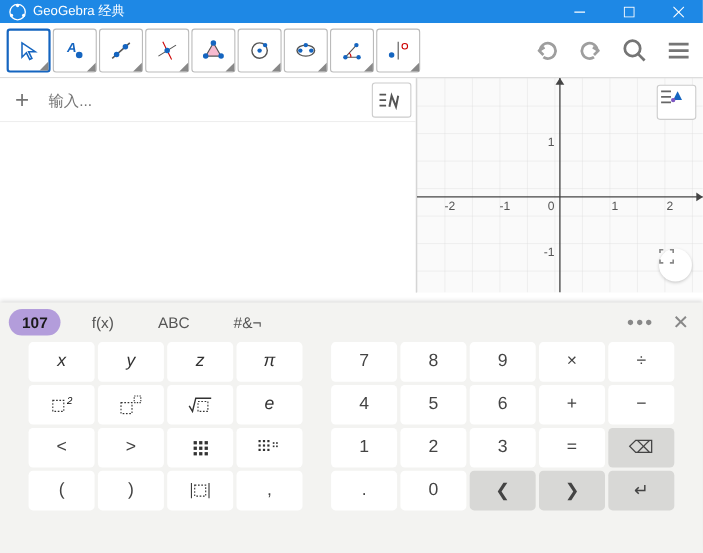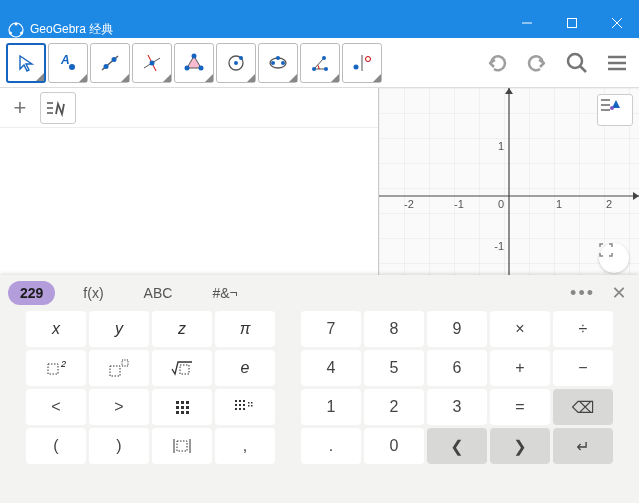--- a/index.html
+++ b/index.html
@@ -1,17 +1,17 @@
 <!DOCTYPE html>
 <html><head>
 <meta charset="utf-8">
 <style>
 * { margin: 0; padding: 0; box-sizing: border-box; font-family: Arial, sans-serif; }
 body { width: 639px; height: 503px; background: #fff; overflow: hidden; position: relative; }
-.titlebar { height: 38px; background: #1E88E5; display: flex; align-items: flex-end; color: #fff; font-size: 12px; }
+.titlebar { height: 21px; background: #1E88E5; display: flex; align-items: center; color: #fff; font-size: 12px; }
 .titlebar-icon { width: 16px; height: 16px; margin: 0 6px 0 8px; }
 .titlebar-title { flex: 1; }
 .win-btn { width: 45px; height: 30px; display: flex; align-items: center; justify-content: center; cursor: pointer; }
 .toolbar { height: 50px; background: #fff; display: flex; align-items: center; padding: 0 6px; gap: 2px; border-bottom: 1px solid #ddd; }
 .tool-btn { width: 40px; height: 40px; border: 1px solid #bbb; border-radius: 3px; background: #fff; display: flex; align-items: center; justify-content: center; position: relative; cursor: pointer; }
 .tool-btn.active { border: 2px solid #1565C0; }
 .tool-drop { position: absolute; bottom: 0; right: 0; width: 0; height: 0; border-style: solid; border-width: 0 0 8px 8px; border-color: transparent transparent #888 transparent; }
 .toolbar-right { margin-left: auto; display: flex; align-items: center; gap: 8px; }
 .act-btn { width: 32px; height: 32px; display: flex; align-items: center; justify-content: center; cursor: pointer; color: #757575; }
 .main { display: flex; height: 195px; }
@@ -168,20 +168,21 @@
           <line x1="4" y1="19" x2="22" y2="19" stroke="#757575" stroke-width="2.5"></line>
         </svg>
       </div>
   </div>
 </div>
 
 <div class="main">
   <div class="algebra">
     <div class="input-row">
       <div class="plus-btn">+</div>
+      <input class="input-field" placeholder="输入..." style="">
       <div class="sym-btn">
           <svg width="28" height="20">
             <line x1="3" y1="5" x2="9" y2="5" stroke="#555" stroke-width="1.5"></line>
             <line x1="3" y1="10" x2="9" y2="10" stroke="#555" stroke-width="1.5"></line>
             <line x1="3" y1="15" x2="9" y2="15" stroke="#555" stroke-width="1.5"></line>
             <path d="M12 16 L14 6 L18 16 L20 6" fill="none" stroke="#555" stroke-width="1.8"></path>
           </svg>
         </div>
     </div>
   </div>
@@ -217,21 +218,21 @@
     <div class="fs-btn">
         <svg width="14" height="14">
           <path d="M1 4 L1 1 L4 1 M10 1 L13 1 L13 4 M13 10 L13 13 L10 13 M4 13 L1 13 L1 10" fill="none" stroke="#888" stroke-width="1.5"></path>
         </svg>
       </div>
   </div>
 </div>
 
 <div class="keyboard">
   <div class="kb-tabs">
-    <div class="kb-tab active" style="font-style:normal">229</div>
+    <div class="kb-tab active" style="font-style:normal">107</div>
     <div class="kb-tab">f(x)</div>
     <div class="kb-tab" style="font-style:normal">ABC</div>
     <div class="kb-tab" style="font-style:normal">#&amp;¬</div>
     <div class="kb-tabs-right">
       <div class="kb-more">•••</div>
       <div class="kb-close">✕</div>
     </div>
   </div>
   <div class="kb-grid">
 

